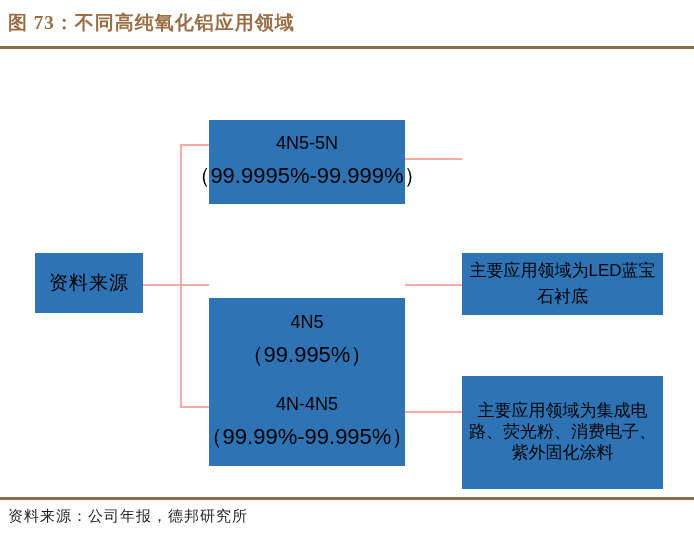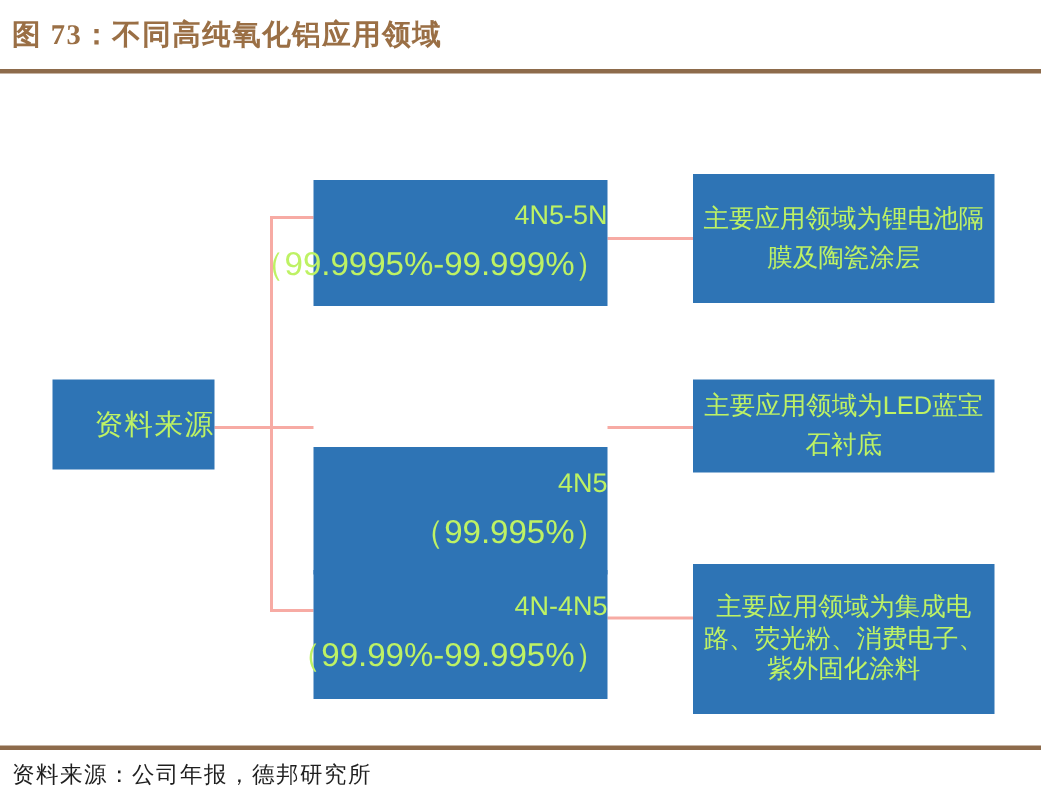--- a/index.html
+++ b/index.html
@@ -31,41 +31,41 @@
     height: 3px;
     background: var(--rule-brown, #8d6b4b);
   }
   .rule-top { top: 46px; }
   .rule-bottom { top: 497px; }
 
   
   .node {
     position: absolute;
     background: var(--box-blue, #2e74b5);
-    color: #bef264;
+    color: #000000;
     display: flex;
     flex-direction: column;
-    align-items: flex-end;
+    align-items: center;
     justify-content: center;
     text-align: center;
     box-sizing: border-box;
   }
   .root-node { left: 35px; top: 253px; width: 108px; height: 60px; font-size: 19px; letter-spacing: 1px; }
 
   .grade-node { left: 209px; width: 196px; }
   .grade-0 { top: 120px; height: 84px; }
   .grade-1 { top: 251px; height: 85px; margin-top: 47px; }
   .grade-2 { top: 380px; height: 86px; }
   .grade-label { font-size: 18px; font-weight: 500; }
   .purity-label { font-size: 22px; margin-top: 7px; white-space: nowrap; }
 
   .app-node { left: 462px; width: 201px; font-size: 17px; padding: 3px 5px; }
   .app-0 { top: 116px; height: 86px; line-height: 1.55; }
   .app-1 { top: 253px; height: 62px; line-height: 1.55; }
-  .app-2 { top: 376px; height: 100px; line-height: 1.22; }
+  .app-2 { top: 376px; height: 113px; line-height: 1.22; }
   .app-text { display: block; }
 
   
   .conn {
     position: absolute;
     background: var(--connector-pink, #f7aba4);
   }
   .conn-trunk   { left: 180px; top: 144px; width: 2px;  height: 264px; }
   .conn-left-0  { left: 180px; top: 144px; width: 29px; height: 2px; }
   .conn-left-1  { left: 143px; top: 284px; width: 66px; height: 2px; }
@@ -112,23 +112,20 @@
   </div>
   <div class="node grade-node grade-1">
     <span class="grade-label">4N5</span>
     <span class="purity-label">（99.995%）</span>
   </div>
   <div class="node grade-node grade-2">
     <span class="grade-label">4N-4N5</span>
     <span class="purity-label">（99.99%-99.995%）</span>
   </div>
 
-  <div class="node app-node app-0">
-    <span class="app-text">主要应用领域为锂电池隔膜及陶瓷涂层</span>
-  </div>
   <div class="node app-node app-1">
     <span class="app-text">主要应用领域为LED蓝宝石衬底</span>
   </div>
   <div class="node app-node app-2">
     <span class="app-text">主要应用领域为集成电路、荧光粉、消费电子、紫外固化涂料</span>
   </div>
 
   <div class="rule rule-bottom"></div>
   <div class="source-note">资料来源：公司年报，德邦研究所</div>
 

